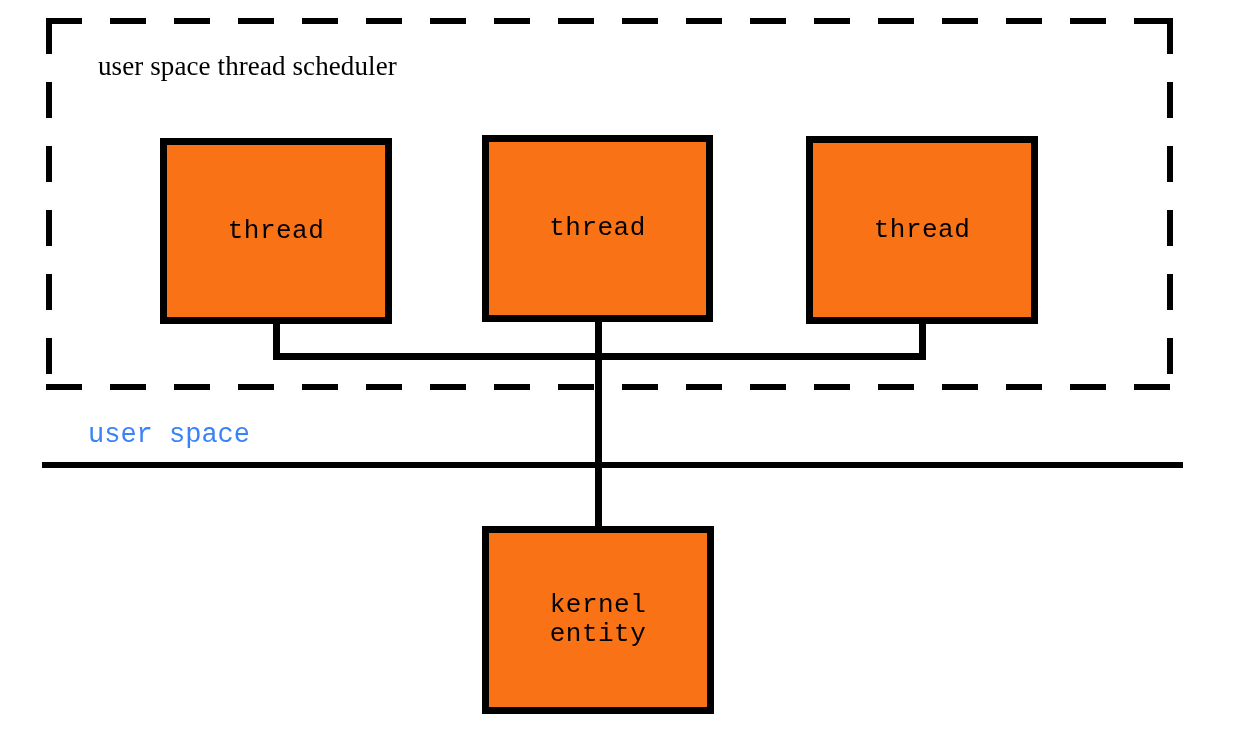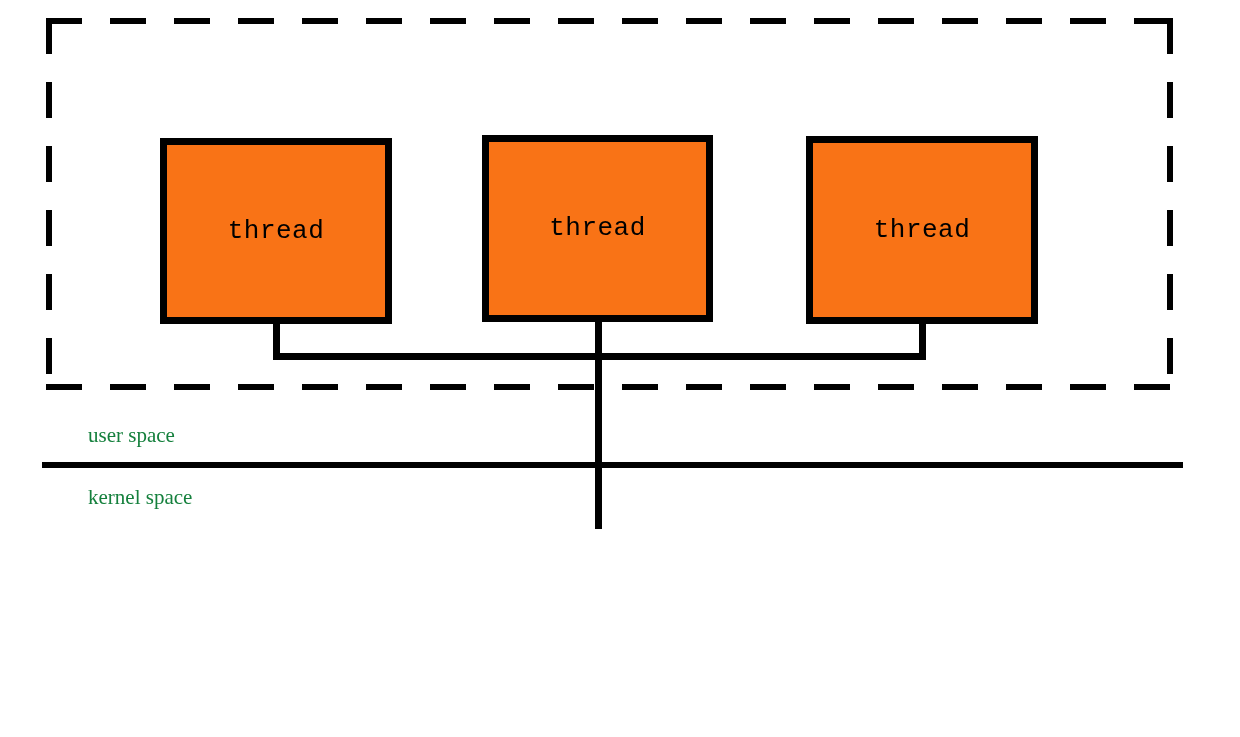--- a/index.html
+++ b/index.html
@@ -112,24 +112,25 @@
 
   
   #thread-bus { left: 273px; top: 353px; width: 653px; }
 
   
   #kernel-trunk { left: 595px; top: 353px; height: 176px; }
 
   
   .space-label {
     position: absolute;
-    font-size: 21px;
+    font-size: 27px;
     line-height: 32px;
-    color: #15803d;
+    color: #3b82f6;
     white-space: nowrap;
+    font-family: Liberation Mono, monospace;
   }
   #user-space-label   { left: 88px; top: 419px; }
   #kernel-space-label { left: 88px; top: 481px; }
 
   #space-boundary {
     position: absolute;
     left: 42px;
     top: 462px;
     width: 1141px;
     height: 6px;
@@ -141,20 +142,21 @@
 
 <div id="canvas">
 
   <div class="dashed-region">
     <div class="dash-edge dash-top"></div>
     <div class="dash-edge dash-bottom"></div>
     <div class="dash-edge dash-left"></div>
     <div class="dash-edge dash-right"></div>
   </div>
 
+  <div class="region-title">user space thread scheduler</div>
 
   <div class="node-box" id="thread-box-1">
     <span class="node-label">thread</span>
   </div>
 
   <div class="node-box" id="thread-box-2">
     <span class="node-label">thread</span>
   </div>
 
   <div class="node-box" id="thread-box-3">
@@ -164,16 +166,19 @@
   <div class="line-v" id="stub-thread-1"></div>
   <div class="line-v" id="stub-thread-2"></div>
   <div class="line-v" id="stub-thread-3"></div>
   <div class="line-h" id="thread-bus"></div>
   <div class="line-v" id="kernel-trunk"></div>
 
   <div class="space-label" id="user-space-label">user space</div>
 
   <div id="space-boundary"></div>
 
-  <div class="space-label" id="kernel-space-label">kernel space</div>
 
+  <div class="node-box" id="kernel-entity-box">
+    <span class="node-label">kernel
+entity</span>
+  </div>
 
 </div>
 
 </body></html>

